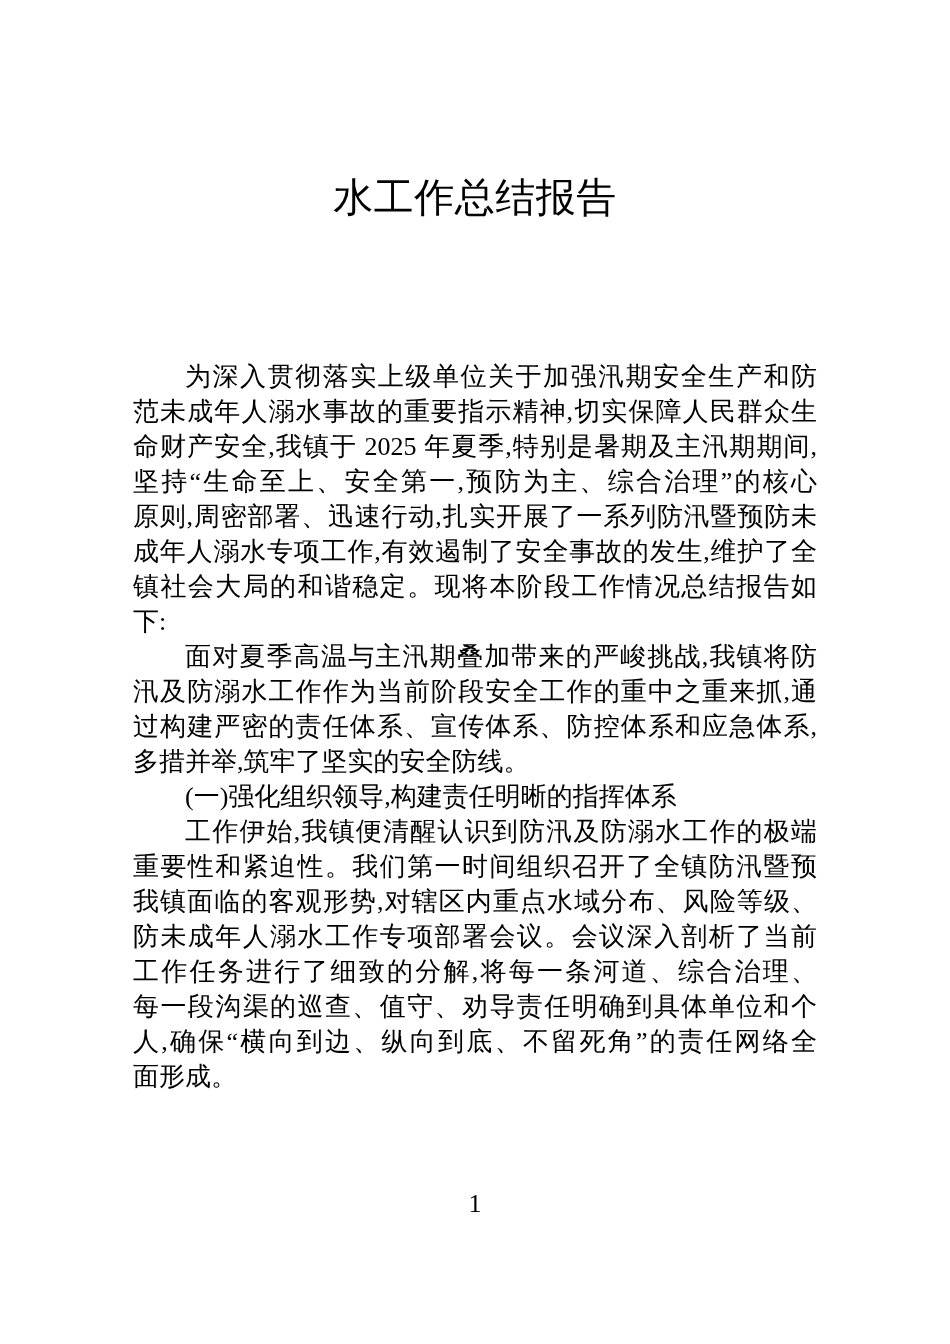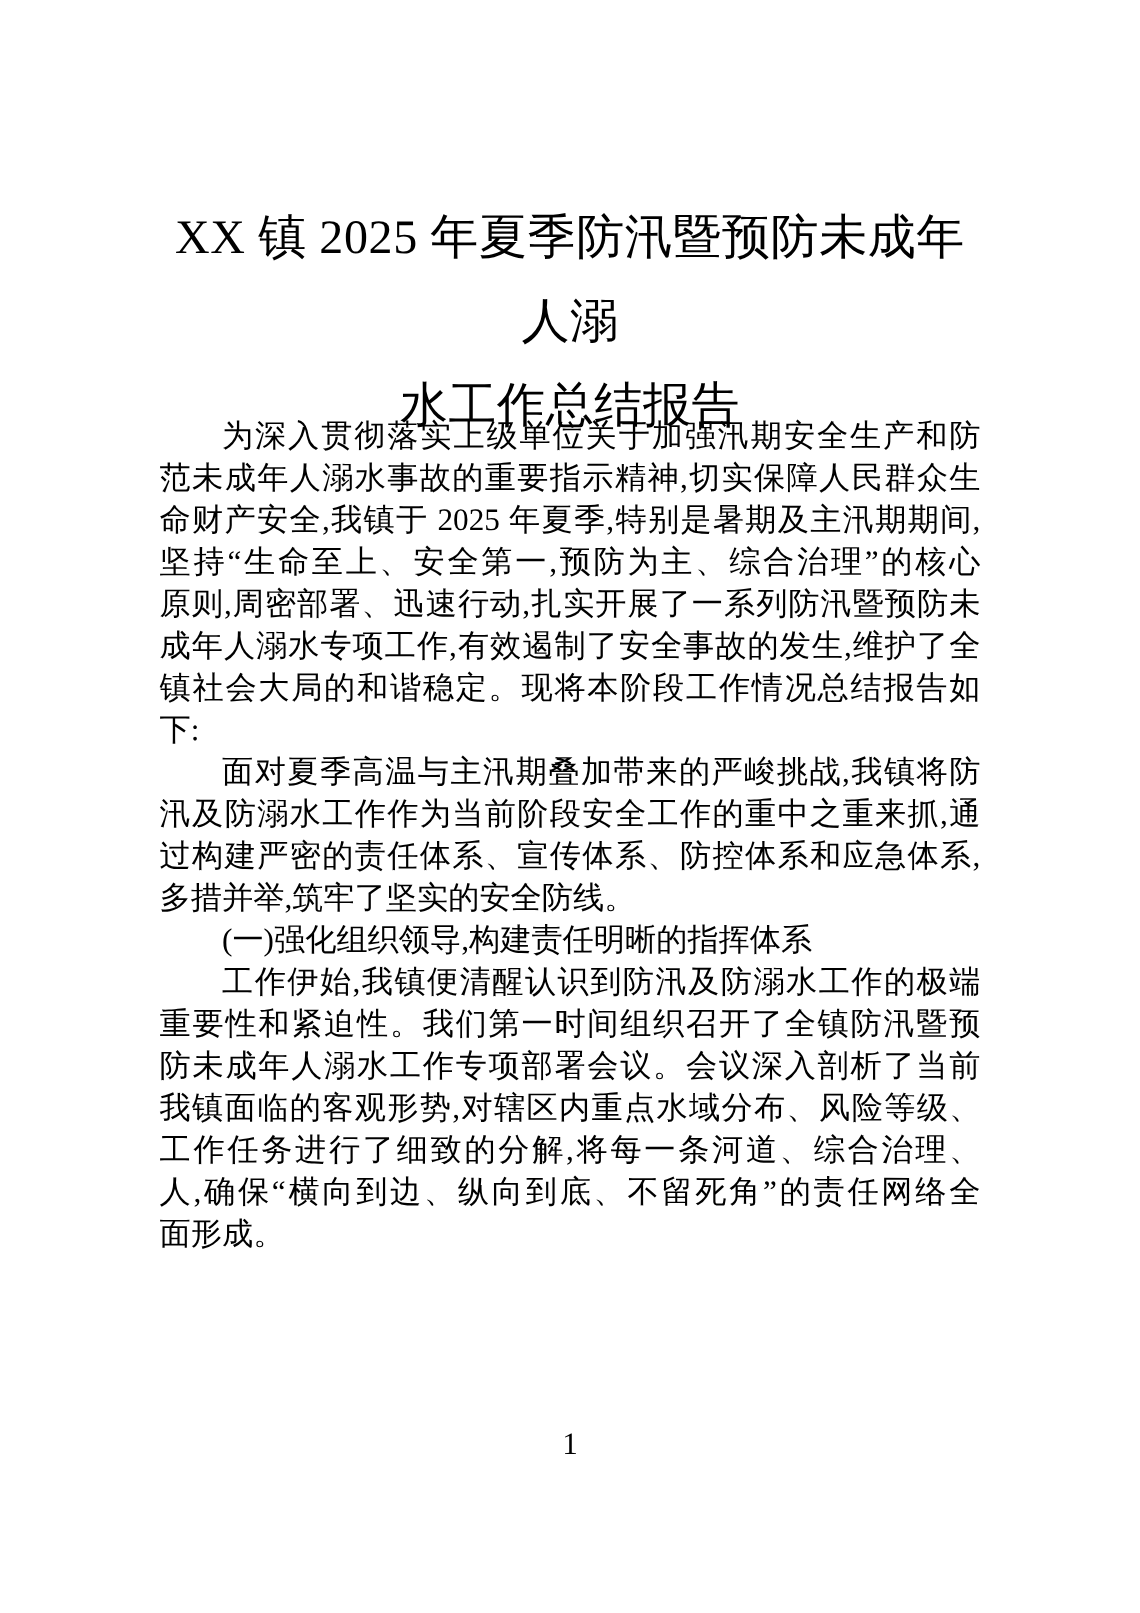--- a/index.html
+++ b/index.html
@@ -23,21 +23,21 @@
     position:absolute;
     top:163px;left:133px;width:684px;
     text-align:center;
     font-size:40px;
     line-height:70px;
     font-weight:normal;
     letter-spacing:0.5px;
   }
   .doc-body{
     position:absolute;
-    top:346px;left:133px;width:684px;
+    top:359px;left:133px;width:684px;
     font-size:26px;
     line-height:35px;
   }
   .doc-body .line{
     height:35px;
     overflow:hidden;
     text-align:justify;
     text-align-last:left;
   }
   .doc-body .line.fill{
@@ -53,42 +53,42 @@
     font-size:26px;
     line-height:35px;
   }
 </style>
 </head>
 <body>
 
 <div class="page">
 
   <div class="doc-title">
-    <div>XX 镇 2025 年夏季防汛暨预防未成年人溺</div>
     <div>水工作总结报告</div>
   </div>
 
   <div class="doc-body" id="doc-body">
       <div class="line fill indent">为深入贯彻落实上级单位关于加强汛期安全生产和防</div>
       <div class="line fill">范未成年人溺水事故的重要指示精神,切实保障人民群众生</div>
       <div class="line fill">命财产安全,我镇于 2025 年夏季,特别是暑期及主汛期期间,</div>
       <div class="line fill">坚持“生命至上、安全第一,预防为主、综合治理”的核心</div>
       <div class="line fill">原则,周密部署、迅速行动,扎实开展了一系列防汛暨预防未</div>
       <div class="line fill">成年人溺水专项工作,有效遏制了安全事故的发生,维护了全</div>
       <div class="line fill">镇社会大局的和谐稳定。现将本阶段工作情况总结报告如</div>
       <div class="line">下:</div>
       <div class="line fill indent">面对夏季高温与主汛期叠加带来的严峻挑战,我镇将防</div>
       <div class="line fill">汛及防溺水工作作为当前阶段安全工作的重中之重来抓,通</div>
       <div class="line fill">过构建严密的责任体系、宣传体系、防控体系和应急体系,</div>
       <div class="line">多措并举,筑牢了坚实的安全防线。</div>
       <div class="line indent">(一)强化组织领导,构建责任明晰的指挥体系</div>
       <div class="line fill indent">工作伊始,我镇便清醒认识到防汛及防溺水工作的极端</div>
       <div class="line fill">重要性和紧迫性。我们第一时间组织召开了全镇防汛暨预</div>
+      <div class="line fill">我镇面临的客观形势,对辖区内重点水域分布、风险等级、</div>
       <div class="line fill">防未成年人溺水工作专项部署会议。会议深入剖析了当前</div>
-      <div class="line fill">我镇面临的客观形势,对辖区内重点水域分布、风险等级、</div>
       <div class="line fill">工作任务进行了细致的分解,将每一条河道、综合治理、</div>
+      <div class="line fill">每一段沟渠的巡查、值守、劝导责任明确到具体单位和个</div>
       <div class="line fill">人,确保“横向到边、纵向到底、不留死角”的责任网络全</div>
       <div class="line">面形成。</div>
     </div>
 
   <div class="page-number">1</div>
 
 </div>
 
 </body></html>

